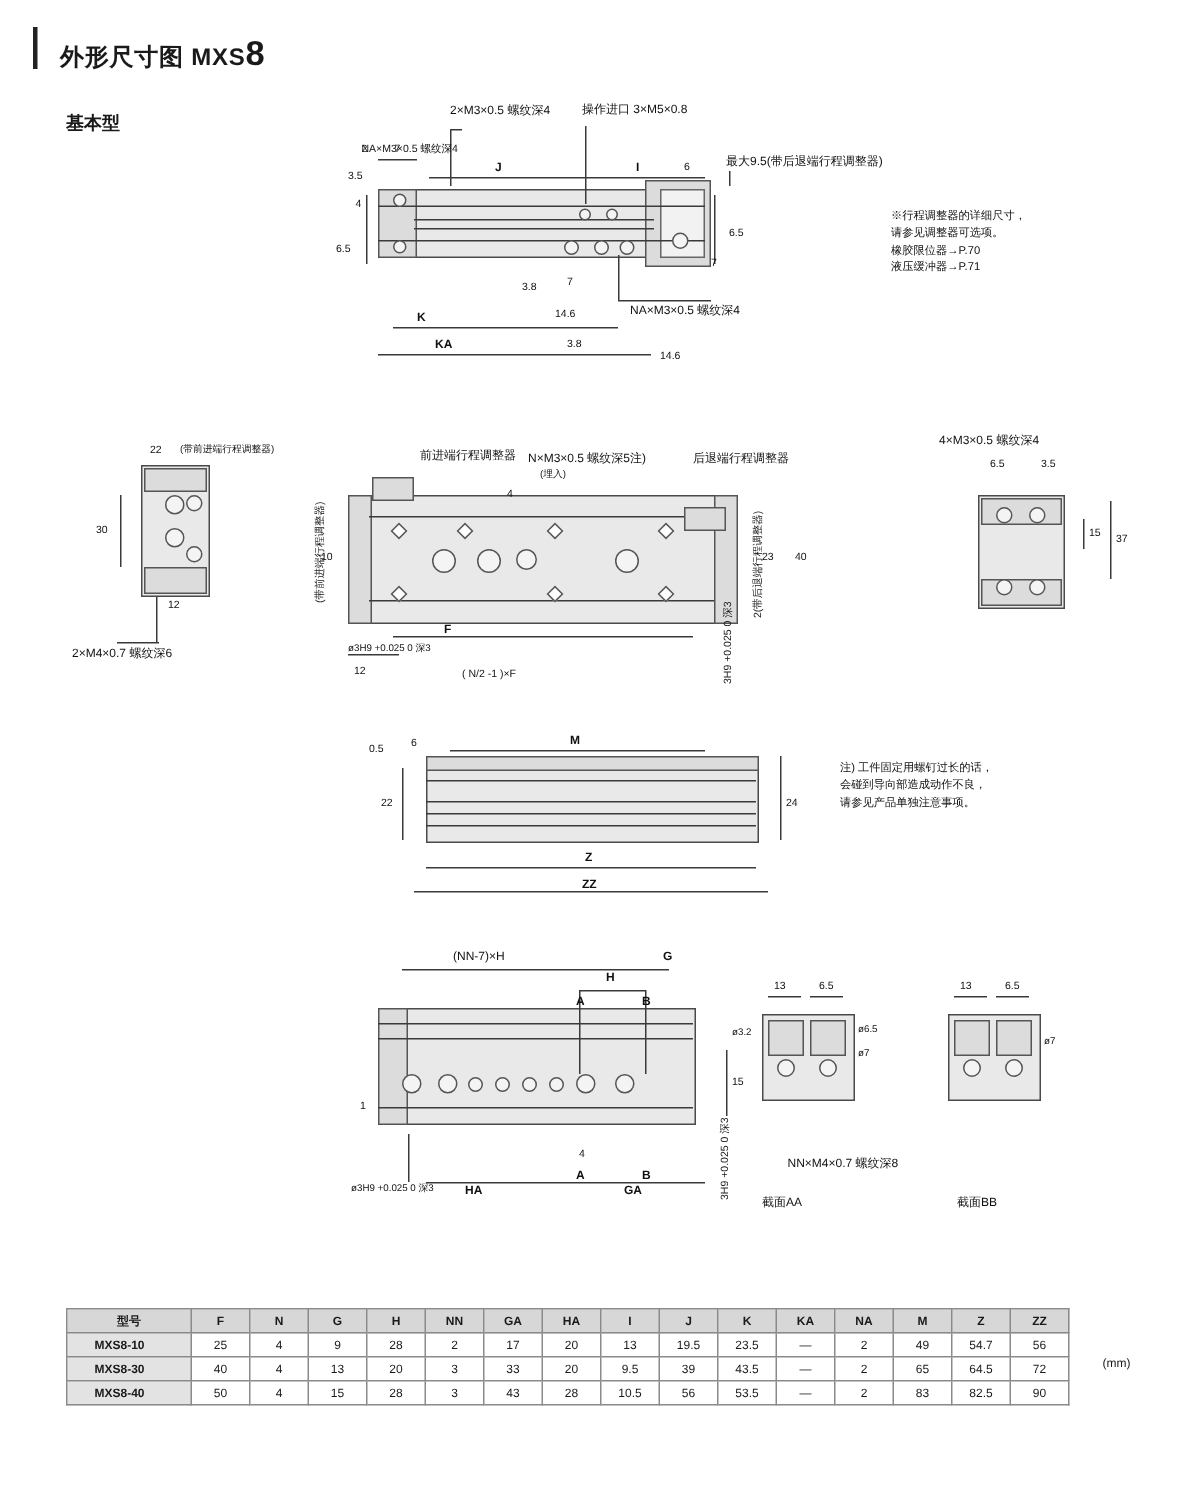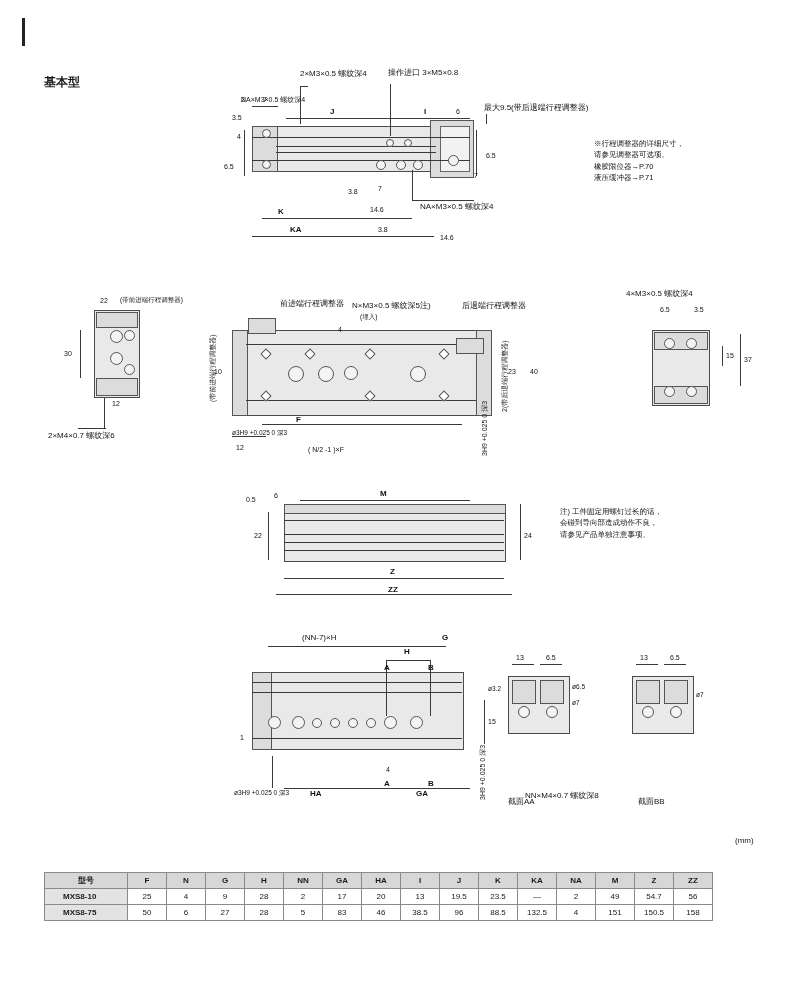--- a/index.html
+++ b/index.html
@@ -35,28 +35,29 @@
   .circ{position:absolute;border:1px solid #555;border-radius:50%;background:#f4f4f4;}
   .dia{position:absolute;border:1px solid #555;background:#fff;transform:rotate(45deg);}
   .note{position:absolute;font-size:7.5px;line-height:1.5;white-space:pre-line;color:#111;}
 
   
   table.spec{position:absolute;left:44px;top:872px;border-collapse:collapse;font-size:8px;}
   table.spec th,table.spec td{border:1px solid #8a8a8a;padding:1px 0;text-align:center;width:38px;height:13px;}
   table.spec th{background:#d7d7d7;font-weight:bold;}
   table.spec td.model{background:#e3e3e3;font-weight:bold;width:64px;text-align:left;padding-left:18px;}
   table.spec th.model{background:#d7d7d7;width:64px;}
-  .unit{position:absolute;left:735px;top:836px;font-size:8px;}
+  .unit{position:absolute;left:735px;top:904px;font-size:8px;}
 </style>
 </head>
 <body>
 
 <div class="page">
 
   <div class="hdr-rule"></div>
+  <div class="hdr"><span>外形尺寸图 MXS</span><span class="big">8</span></div>
   <div class="subhdr">基本型</div>
 
   <div>
 
     <div class="box" style="left:252px;top:126px;width:218px;height:44px;"></div>
     <div class="box2" style="left:252px;top:126px;width:24px;height:44px;"></div>
     <div class="box2" style="left:430px;top:120px;width:42px;height:56px;"></div>
     <div class="boxlt" style="left:440px;top:126px;width:28px;height:44px;"></div>
     <div class="ln" style="left:252px;top:137px;width:218px;height:1px;"></div>
     <div class="ln" style="left:252px;top:160px;width:218px;height:1px;"></div>
@@ -264,21 +265,21 @@
     <div class="circ" style="left:518px;top:706px;width:10px;height:10px;"></div>
     <div class="circ" style="left:546px;top:706px;width:10px;height:10px;"></div>
     <div class="ln" style="left:512px;top:664px;width:22px;height:1px;"></div>
     <div class="ln" style="left:540px;top:664px;width:22px;height:1px;"></div>
     <div class="t sm" style="left:516px;top:654px;">13</div>
     <div class="t sm" style="left:546px;top:654px;">6.5</div>
     <div class="t xs" style="left:488px;top:686px;">ø3.2</div>
     <div class="t xs" style="left:572px;top:684px;">ø6.5</div>
     <div class="t xs" style="left:572px;top:700px;">ø7</div>
     <div class="t" style="left:508px;top:798px;">截面AA</div>
-    <div class="t" style="left:500px;top:792px;padding-left:25px;">NN×M4×0.7 螺纹深8</div>
+    <div class="t" style="left:500px;top:772px;padding-left:25px;">NN×M4×0.7 螺纹深8</div>
 
     <div class="box" style="left:632px;top:676px;width:60px;height:56px;"></div>
     <div class="box2" style="left:636px;top:680px;width:22px;height:22px;"></div>
     <div class="box2" style="left:664px;top:680px;width:22px;height:22px;"></div>
     <div class="circ" style="left:642px;top:706px;width:10px;height:10px;"></div>
     <div class="circ" style="left:670px;top:706px;width:10px;height:10px;"></div>
     <div class="ln" style="left:636px;top:664px;width:22px;height:1px;"></div>
     <div class="ln" style="left:664px;top:664px;width:22px;height:1px;"></div>
     <div class="t sm" style="left:640px;top:654px;">13</div>
     <div class="t sm" style="left:670px;top:654px;">6.5</div>
@@ -321,33 +322,51 @@
         <td>13</td>
         <td>19.5</td>
         <td>23.5</td>
         <td>—</td>
         <td>2</td>
         <td>49</td>
         <td>54.7</td>
         <td>56</td>
       </tr>
       <tr>
-        <td class="model">MXS8-75</td>
+        <td class="model">MXS8-30</td>
+        <td>40</td>
+        <td>4</td>
+        <td>13</td>
+        <td>20</td>
+        <td>3</td>
+        <td>33</td>
+        <td>20</td>
+        <td>9.5</td>
+        <td>39</td>
+        <td>43.5</td>
+        <td>—</td>
+        <td>2</td>
+        <td>65</td>
+        <td>64.5</td>
+        <td>72</td>
+      </tr>
+      <tr>
+        <td class="model">MXS8-40</td>
         <td>50</td>
-        <td>6</td>
-        <td>27</td>
+        <td>4</td>
+        <td>15</td>
         <td>28</td>
-        <td>5</td>
+        <td>3</td>
+        <td>43</td>
+        <td>28</td>
+        <td>10.5</td>
+        <td>56</td>
+        <td>53.5</td>
+        <td>—</td>
+        <td>2</td>
         <td>83</td>
-        <td>46</td>
-        <td>38.5</td>
-        <td>96</td>
-        <td>88.5</td>
-        <td>132.5</td>
-        <td>4</td>
-        <td>151</td>
-        <td>150.5</td>
-        <td>158</td>
+        <td>82.5</td>
+        <td>90</td>
       </tr>
     </tbody>
   </table>
 
 </div>
 
 </body></html>

